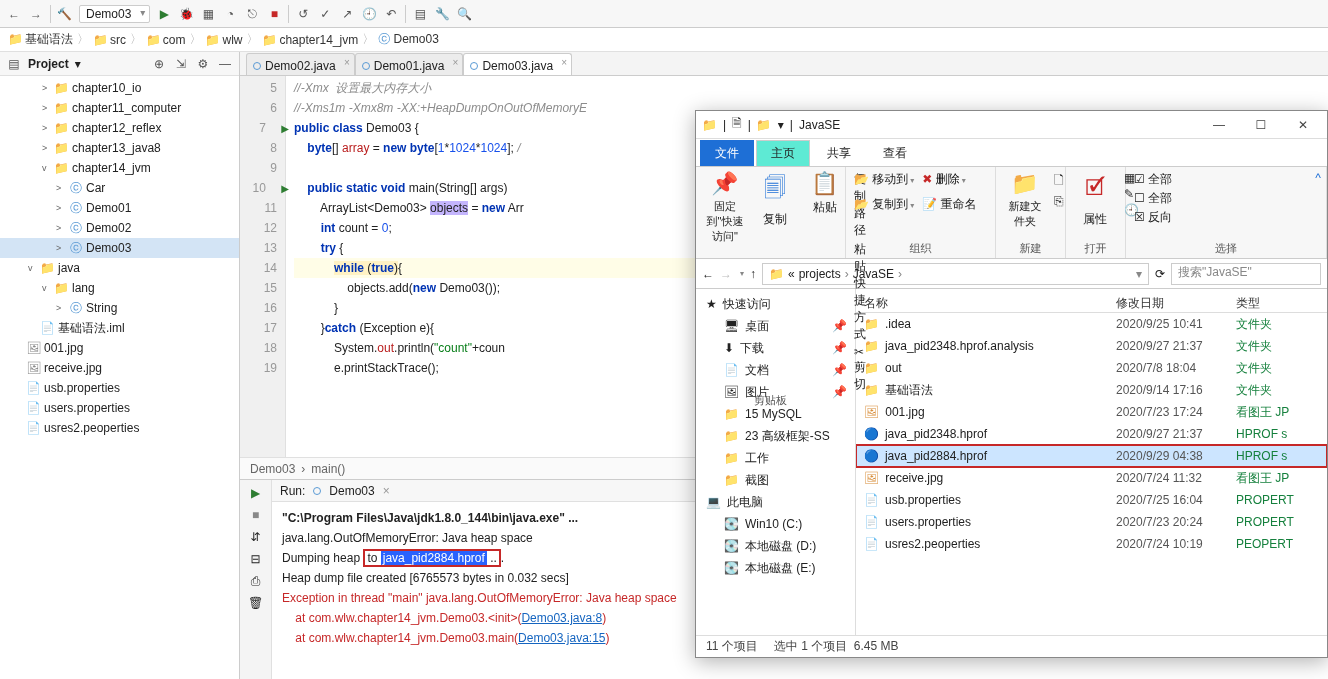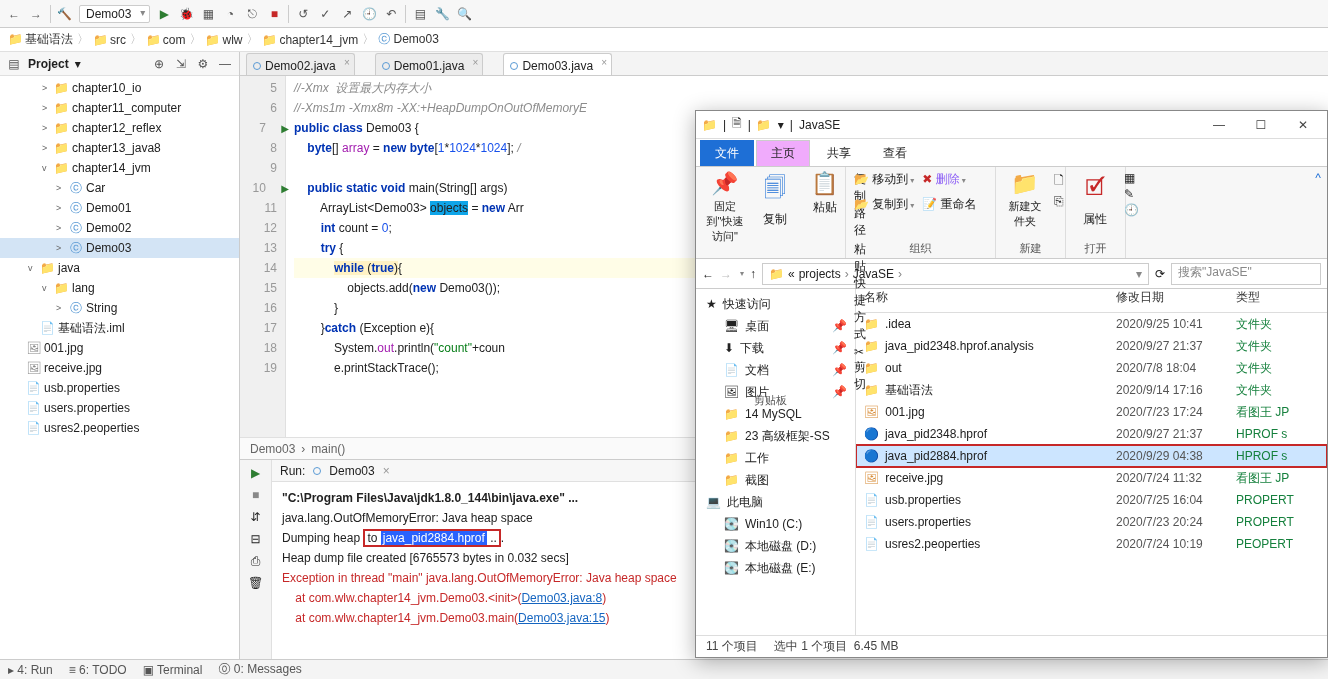--- a/index.html
+++ b/index.html
@@ -18,37 +18,37 @@
 .project-panel{width:240px;border-right:1px solid #ccc;display:flex;flex-direction:column;background:#fff}
 .project-header{height:24px;border-bottom:1px solid #e0e0e0;display:flex;align-items:center;padding:0 6px;gap:6px;background:#f7f7f7}
 .project-header .title{font-weight:bold}
 .project-header .spacer{flex:1}
 .tree{flex:1;overflow:auto;padding:2px 0}
 .tree-row{display:flex;align-items:center;height:20px;padding-left:8px;white-space:nowrap}
 .tree-row.sel{background:#d3e4f5}
 .tree-row .arrow{width:12px;color:#666;font-size:9px}
 .tree-row .node-icon{width:16px;display:inline-flex;justify-content:center;margin-right:2px}
 .editor-area{flex:1;display:flex;flex-direction:column;min-width:0}
-.editor-tabs{height:24px;display:flex;align-items:flex-end;border-bottom:1px solid #ccc;background:#f4f4f4;padding-left:6px;gap:20px}
+.editor-tabs{height:24px;display:flex;align-items:flex-end;border-bottom:1px solid #ccc;background:#f4f4f4;padding-left:6px;gap:0}
 .ed-tab{height:22px;border:1px solid #ccc;border-bottom:none;background:#ececec;padding:2px 18px 0 6px;border-radius:3px 3px 0 0;position:relative;display:flex;align-items:center;gap:4px}
 .ed-tab.active{background:#fff}
 .ed-tab .close{position:absolute;right:4px;top:3px;color:#999;font-size:10px}
 .ed-circle{width:8px;height:8px;border-radius:50%;border:1px solid #5b9bd5;display:inline-block}
 .editor{flex:1;display:flex;font-family:Consolas,monospace;font-size:13px;background:#fff;overflow:hidden}
 .gutter{width:46px;background:#f0f0f0;text-align:right;color:#999;padding:2px 8px 0 0;border-right:1px solid #e0e0e0}
 .gutter div{height:20px;line-height:20px}
 .gutter .run-arrow{color:#2e7d32;font-size:10px;position:relative;right:-12px}
 .code{flex:1;padding:2px 0 0 8px;white-space:pre;color:#222}
 .code div{height:20px;line-height:20px}
 .kw{color:#0033b3;font-weight:bold}
 .str{color:#067d17}
 .num{color:#1750eb}
 .cm{color:#8c8c8c;font-style:italic}
-.fld{color:#a21caf}
-.hl{background:#0ea5e9}
+.fld{color:#b91c1c}
+.hl{background:#c4b5fd}
 .hl2{background:#fff2c4}
 .crumb{height:22px;border-top:1px solid #e0e0e0;display:flex;align-items:center;padding:0 10px;gap:6px;color:#666;background:#fafafa}
 .run-panel{height:200px;border-top:1px solid #ccc;display:flex;background:#fff}
 .run-gutter{width:32px;background:#f4f4f4;border-right:1px solid #e0e0e0;display:flex;flex-direction:column;align-items:center;gap:8px;padding-top:6px}
 .run-body{flex:1;display:flex;flex-direction:column}
 .run-header{height:22px;display:flex;align-items:center;padding:0 8px;gap:8px;border-bottom:1px solid #e0e0e0;background:#f7f7f7}
 .run-out{flex:1;font-family:Consolas,monospace;font-size:13px;padding:6px 10px;overflow:auto}
 .run-out div{line-height:20px;white-space:pre}
 .red{color:#c62828}
 .link{color:#1565c0;text-decoration:underline}
@@ -56,37 +56,37 @@
 .sel-text{background:#2962ff;color:#fff;padding:0 2px}
 .status{height:20px;border-top:1px solid #ccc;display:flex;align-items:center;padding:0 8px;gap:16px;background:#f4f4f4;font-size:11px;color:#555}
 
 .explorer{position:absolute;left:695px;top:110px;width:633px;height:548px;background:#fff;border:1px solid #888;box-shadow:0 4px 20px rgba(0,0,0,.3);display:flex;flex-direction:column}
 .ex-titlebar{height:28px;display:flex;align-items:center;padding:0 6px;gap:6px;border-bottom:1px solid #ddd}
 .ex-titlebar .winbtn{width:36px;height:22px;display:flex;align-items:center;justify-content:center;color:#444}
 .ex-titlebar .spacer{flex:1}
 .ex-ribbon-tabs{height:28px;display:flex;align-items:flex-end;gap:2px;padding:0 4px;border-bottom:1px solid #ccc}
 .rtab{height:26px;padding:4px 14px 0;border:1px solid transparent;border-bottom:none}
 .rtab.file{background:#1e6fd6;color:#fff}
-.rtab.sel{border-color:#ccc;background:#f0abfc}
+.rtab.sel{border-color:#ccc;background:#5eead4}
 .ex-ribbon{height:92px;border-bottom:1px solid #ccc;display:flex;background:#f7f7f7;position:relative}
 .rgroup{border-right:1px solid #ddd;padding:4px 8px 2px;display:flex;flex-direction:column;justify-content:space-between}
 .rgroup .btns{display:flex;gap:8px;align-items:flex-start}
 .rgroup .lbl{text-align:center;font-size:11px;color:#555}
 .bigbtn{display:flex;flex-direction:column;align-items:center;gap:2px;min-width:42px}
 .bigbtn .ic{font-size:22px;color:#1e6fd6}
 .smallbtns{display:flex;flex-direction:column;gap:2px;font-size:11px}
 .ex-nav{height:30px;border-bottom:1px solid #ccc;display:flex;align-items:center;padding:0 6px;gap:6px}
 .ex-nav .path{flex:1;border:1px solid #ccc;height:22px;display:flex;align-items:center;padding:0 6px;gap:4px;font-size:12px}
 .ex-nav .search{width:150px;border:1px solid #ccc;height:22px;padding:0 6px;color:#888}
 .ex-body{flex:1;display:flex;min-height:0}
 .ex-side{width:160px;border-right:1px solid #ddd;overflow:auto;padding:4px 0}
 .ex-side .srow{height:22px;display:flex;align-items:center;padding-left:10px;gap:6px}
 .ex-side .srow.indent{padding-left:28px}
 .ex-list{flex:1;display:flex;flex-direction:column;overflow:auto}
-.ex-cols{height:24px;border-bottom:1px solid #ddd;display:flex;align-items:flex-start;color:#333;font-size:12px}
+.ex-cols{height:24px;border-bottom:1px solid #ddd;display:flex;align-items:flex-end;color:#333;font-size:12px}
 .ex-cols .c1{width:260px;padding-left:8px}
 .ex-cols .c2{width:120px}
 .ex-cols .c3{flex:1}
 .frow{height:22px;display:flex;align-items:center;font-size:12px}
 .frow .c1{width:260px;padding-left:8px;display:flex;align-items:center;gap:6px}
 .frow .c2{width:120px;color:#555}
 .frow .c3{flex:1;color:#15803d}
 .frow.sel{background:#cce5ff}
 .frow.boxed-row{outline:2px solid #c62828;outline-offset:-1px}
 .ex-status{height:22px;border-top:1px solid #ddd;display:flex;align-items:center;padding:0 10px;gap:16px;font-size:11px;color:#444}
@@ -227,26 +227,20 @@
               <div class="">Heap dump file created [6765573 bytes in 0.032 secs]</div>
               <div class="red">Exception in thread "main" java.lang.OutOfMemoryError: Java heap space</div>
               <div class="red">    at com.wlw.chapter14_jvm.Demo03.&lt;init&gt;(<span class="link">Demo03.java:8</span>)</div>
               <div class="red">    at com.wlw.chapter14_jvm.Demo03.main(<span class="link">Demo03.java:15</span>)</div>
             </div>
         </div>
       </div>
     </div>
   </div>
 
-  <div class="status">
-    <span>▸ 4: Run</span>
-    <span>≡ 6: TODO</span>
-    <span>▣ Terminal</span>
-    <span>⓪ 0: Messages</span>
-  </div>
 </div>
 
 <div class="explorer">
   <div class="ex-titlebar">
     <span style="color:#f5c869">📁</span>
     <span>|</span>
       <span>🗎</span>
     <span>|</span>
       <span style="color:#f5c869">📁</span>
     <span>▾</span>
@@ -283,21 +277,21 @@
           <span>复制路径</span>
           <span>粘贴快捷方式</span>
           <span>✂ <span>剪切</span></span>
         </div>
       </div>
       <div class="lbl">剪贴板</div>
     </div>
     <div class="rgroup" style="width:150px">
       <div class="btns" style="flex-wrap:wrap">
         <span>📂 <span>移动到</span><span class="drop">▾</span></span>
-        <span style="color:#c62828">✖ <span style="color:#8b5cf6">删除</span><span class="drop">▾</span></span>
+        <span style="color:#c62828">✖ <span style="color:#000000">删除</span><span class="drop">▾</span></span>
         <span>📂 <span>复制到</span><span class="drop">▾</span></span>
         <span>📝 <span>重命名</span></span>
       </div>
       <div class="lbl">组织</div>
     </div>
     <div class="rgroup" style="width:70px">
       <div class="btns">
           <div class="bigbtn">
             <span class="ic" style="color:#f5c869">📁</span>
             <span style="font-size:11px;text-align:center">新建文件夹</span>
@@ -315,20 +309,28 @@
             <span class="ic" style="color:#c62828">🗹</span>
             <span>属性</span>
           </div>
       <div class="smallbtns">
             <span>▦</span>
             <span>✎</span>
             <span>🕘</span>
           </div>
         </div>
       <div class="lbl">打开</div>
+    </div>
+    <div class="rgroup" style="flex:1">
+      <div class="smallbtns">
+        <span>☑ <span>全部</span></span>
+        <span>☐ <span>全部</span></span>
+        <span>☒ <span>反向</span></span>
+      </div>
+      <div class="lbl">选择</div>
     </div>
   </div>
   <div class="ex-nav">
     <span>←</span>
     <span style="color:#bbb">→</span>
     <span class="drop">▾</span>
     <span>↑</span>
     <div class="path" id="expath">
         <span style="color:#f5c869">📁</span>
         <span>« </span>
@@ -363,21 +365,21 @@
           <span>文档</span>
           <span style="margin-left:auto;margin-right:8px;color:#888">📌</span>
         </div>
         <div class="srow indent">
           <span>🖼</span>
           <span>图片</span>
           <span style="margin-left:auto;margin-right:8px;color:#888">📌</span>
         </div>
         <div class="srow indent">
           <span>📁</span>
-          <span>14 MySQL</span>
+          <span>15 MySQL</span>
         </div>
         <div class="srow indent">
           <span>📁</span>
           <span>23 高级框架-SS</span>
         </div>
         <div class="srow indent">
           <span>📁</span>
           <span>工作</span>
         </div>
         <div class="srow indent">

